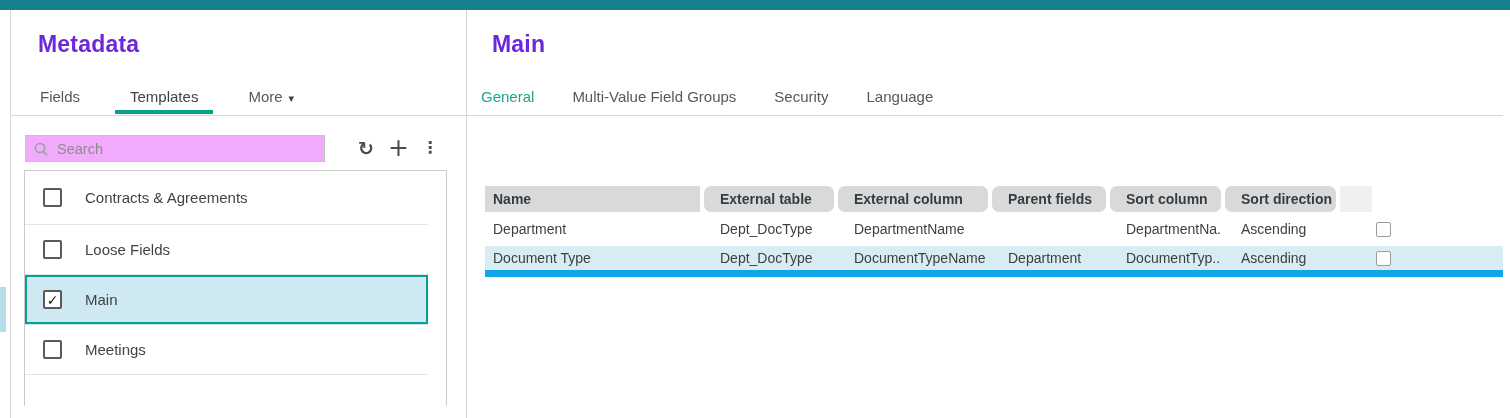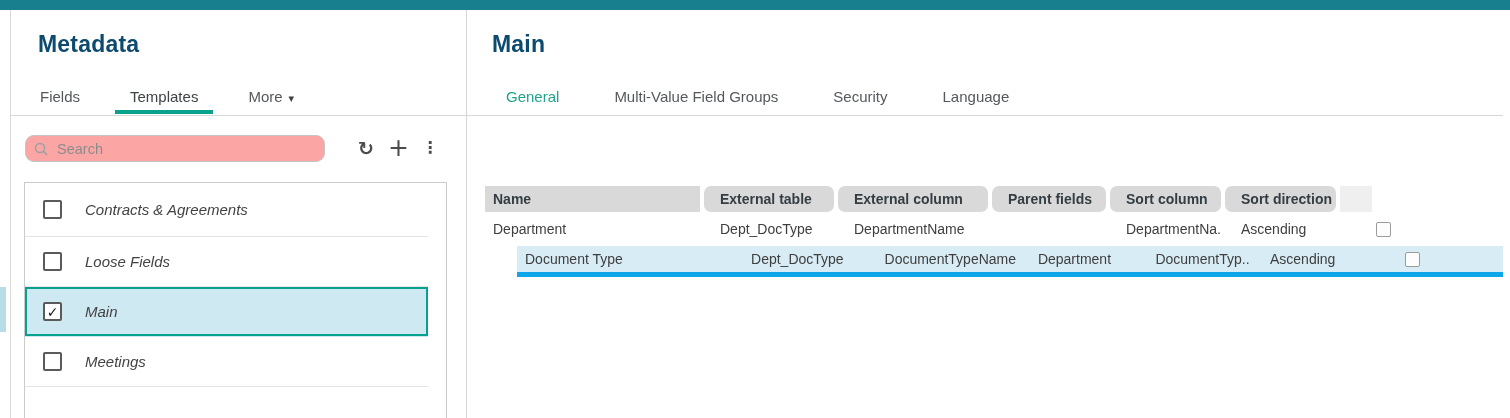--- a/index.html
+++ b/index.html
@@ -8,63 +8,63 @@
     width:1510px; height:418px; position:relative; overflow:hidden;
     background:#ffffff; color:#3c3c3c;
     font-family:"Liberation Sans", sans-serif;
   }
   .topbar { position:absolute; top:0; left:0; width:1510px; height:10px; background:#187f8e; }
   .left-rail { position:absolute; top:10px; left:0; width:11px; height:408px; background:#fff; border-right:1px solid #d9d9d9; }
   .rail-indicator { position:absolute; top:287px; left:0; width:6px; height:45px; background:#b9dce9; }
   .panel-sep { position:absolute; top:10px; left:466px; width:1px; height:408px; background:#d6d6d6; }
   .tabs-divider { position:absolute; top:115px; left:11px; width:1492px; height:1px; background:#d8d8d8; }
 
-  .panel-title { position:absolute; top:31px; font-size:23px; font-weight:600; color:#0c4a6e; letter-spacing:.2px; }
+  .panel-title { position:absolute; top:31px; font-size:23px; font-weight:600; color:#6d28d9; letter-spacing:.2px; }
   .lp-title { left:38px; }
   .rp-title { left:492px; }
 
   .tabs { position:absolute; top:89px; display:flex; }
   .lp-tabs { left:25px; gap:20px; }
-  .rp-tabs { left:495px; gap:33px; }
+  .rp-tabs { left:470px; gap:16px; }
   .tab { font-size:15px; line-height:16px; color:#55595d; padding:0 15px 3px; border-bottom:4px solid transparent; white-space:nowrap; cursor:pointer; }
   .rp-tabs .tab { padding:0 11px 3px; }
   .tab.active { color:#3e4347; border-bottom-color:#0aa28c; }
   .tab.link { color:#1ea48d; }
   .caret { font-family:"DejaVu Sans", sans-serif; font-size:11px; color:#3f3f3f; margin-left:6px; }
 
   
-  .search-box { position:absolute; top:135px; left:25px; width:300px; height:27px; border:1px solid #c4c4c4; border-radius:9px; background:#fca5a5; display:flex; align-items:center; padding-left:8px; }
+  .search-box { position:absolute; top:135px; left:25px; width:300px; height:27px; border:1px solid #c4c4c4; border-radius:0; background:#f0abfc; display:flex; align-items:center; padding-left:8px; }
   .search-box svg { flex:0 0 auto; }
   .search-box input { border:none; outline:none; background:transparent; margin-left:7px; width:240px; font-size:14.5px; color:#444; font-family:"Liberation Sans", sans-serif; }
   .search-box input::placeholder { color:#8c8c8c; opacity:1; }
   .lp-toolbar { position:absolute; top:134px; left:356px; height:28px; display:flex; gap:12px; align-items:center; }
   .tool-icon { width:20px; text-align:center; font-family:"DejaVu Sans", sans-serif; color:#4c4c4c; cursor:pointer; }
   .icon-refresh { font-size:19px; font-weight:700; line-height:28px; }
   .icon-plus { font-size:25px; font-weight:400; line-height:26px; }
   .icon-kebab { font-size:16px; font-weight:700; line-height:28px; }
 
   
-  .list-box { position:absolute; top:182px; left:24px; width:423px; height:236px; background:#fff; border:1px solid #cbcbcb; border-bottom:none;font-style:italic; }
+  .list-box { position:absolute; top:170px; left:24px; width:423px; height:236px; background:#fff; border:1px solid #cbcbcb; border-bottom:none; }
   .list-row { width:403px; height:50px; display:flex; align-items:center; padding-left:18px; border-bottom:1px solid #e4e4e4; cursor:pointer; background:#fff; }
   .list-row.first { height:54px; }
   .list-row.selected { background:#cfe9f2; box-shadow:inset 0 0 0 2px #07a28e; border-bottom-color:transparent; }
   .cbx { width:19px; height:19px; border:2px solid #5a5a5a; border-radius:2px; background:#fff; display:flex; align-items:center; justify-content:center; flex:0 0 auto; cursor:pointer; }
   .cbx .mark { font-family:"DejaVu Sans", sans-serif; font-size:14px; font-weight:700; color:#1a1a1a; line-height:1; }
   .list-label { margin-left:23px; font-size:15px; color:#434343; white-space:nowrap; }
 
   
   .dyn-table { position:absolute; top:186px; left:485px; width:1018px; font-size:14px; }
   .t-head { display:flex; height:26px; }
   .t-head .hcell { background:#d9d9d9; color:#333d44; font-weight:700; line-height:27px; padding-left:16px; white-space:nowrap; overflow:hidden; }
   .t-head .hcell.c0 { padding-left:8px; }
   .t-head .hcell + .hcell { margin-left:4px;border-radius:7px; }
   .t-head .hfiller { background:#efefef; margin-left:4px; width:32px; }
   .t-row { display:flex; align-items:center; height:31px; background:#fff; }
   .t-row.r0 { height:34px; }
-  .t-row.highlight { background:#d8ecf5; border-bottom:5px solid #0ea5e9;margin-left:32px; }
+  .t-row.highlight { background:#d8ecf5; border-bottom:7px solid #0ea5e9; }
   .t-row .cell { padding-left:20px; white-space:nowrap; overflow:hidden; color:#3e3e3e; }
   .t-row .cell.c0 { padding-left:8px; }
   .c0 { width:215px; } .c1 { width:134px; } .c2 { width:154px; } .c3 { width:118px; }
   .c4 { width:115px; } .c5 { width:115px; } .c6 { width:139px; }
   .t-head .hcell.c1 { width:130px; } .t-head .hcell.c2 { width:150px; } .t-head .hcell.c3 { width:114px; }
   .t-head .hcell.c4 { width:111px; } .t-head .hcell.c5 { width:111px; } .t-head .hcell.c6 { width:135px; }
   .cbx-small { width:15px; height:15px; border:1px solid #9b9b9b; border-radius:2px; background:#fdfdfd; margin-left:20px; cursor:pointer; }
 </style>
 </head>
 <body>

